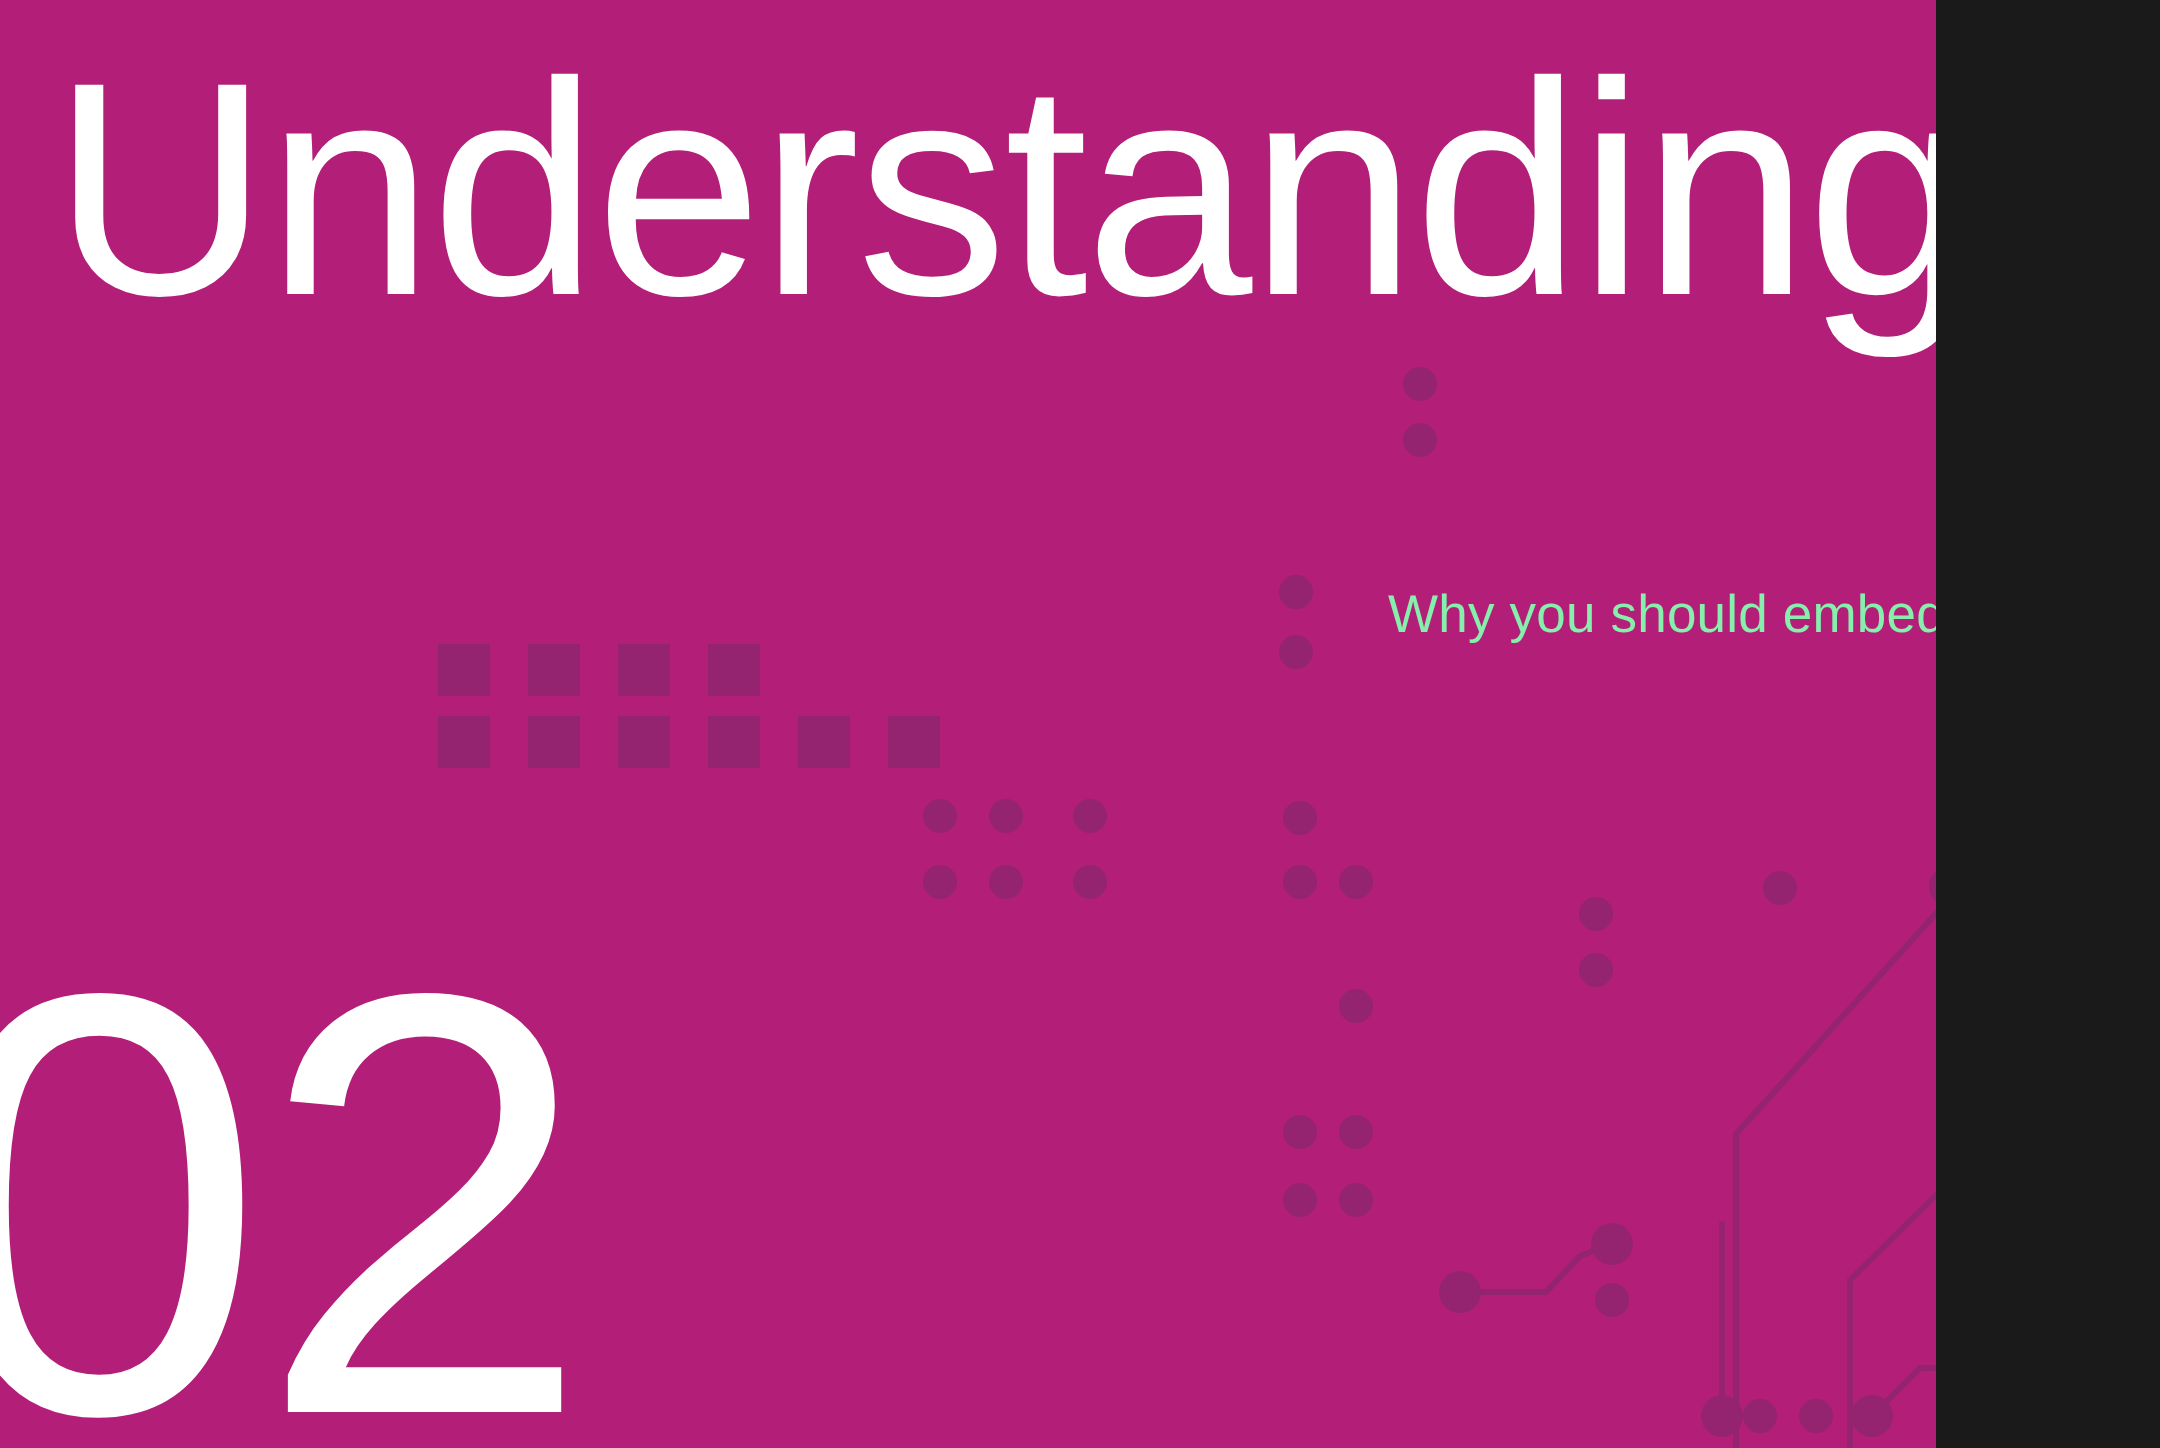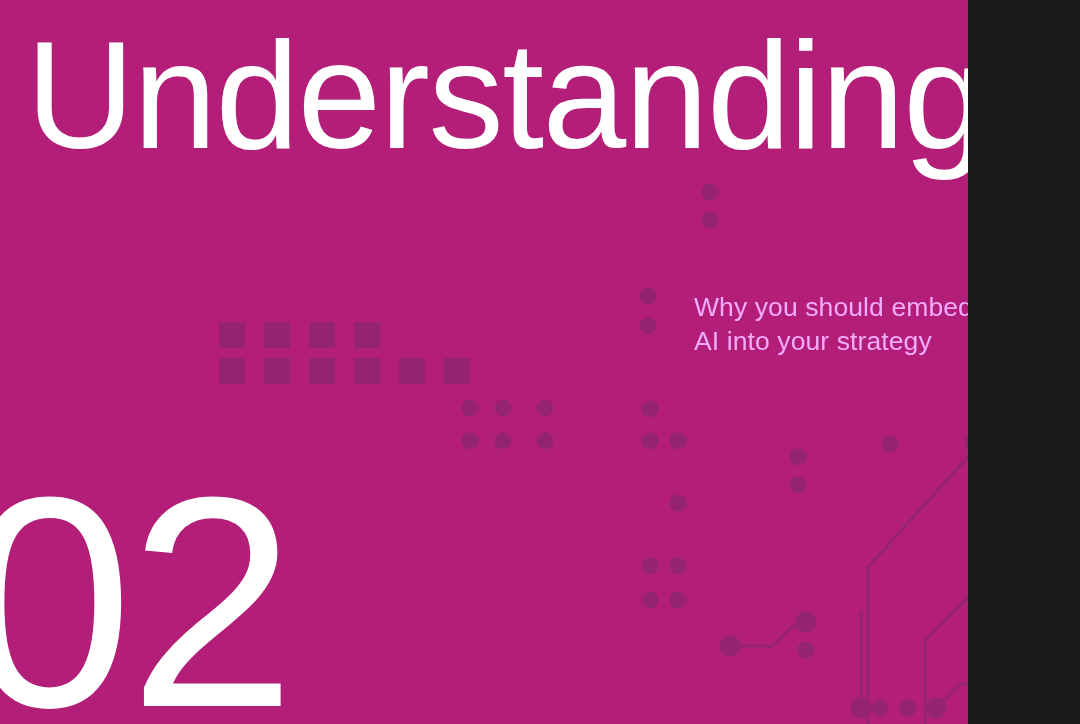--- a/index.html
+++ b/index.html
@@ -41,21 +41,21 @@
     white-space: nowrap;
     transform: scaleX(0.99);
     transform-origin: left top;
   }
 
   #subtitle {
     position: absolute;
     left: 694px;
     top: 291px;
     width: 330px;
-    color: #f0abfc;
+    color: #86efac;
     font-family: "Liberation Sans", sans-serif;
     font-size: 26.5px;
     font-weight: 500;
     line-height: 1.28;
     letter-spacing: 0.1px;
   }
   #subtitle .ln { display: block; white-space: nowrap; }
 
   #bignum {
     position: absolute;
@@ -150,21 +150,20 @@
         <circle cx="806" cy="622" r="10.5" fill="#942470"></circle>
         <circle cx="861" cy="708" r="10.5" fill="#942470"></circle>
         <circle cx="936" cy="708" r="10.5" fill="#942470"></circle>
       </g>
   </svg>
 
   <div id="title">Understanding</div>
 
   <div id="subtitle">
     <span class="ln">Why you should embed</span>
-    <span class="ln">AI into your strategy</span>
   </div>
 
   <div id="bignum">02</div>
 
   <div id="seal">
     <svg width="72" height="35" viewBox="0 0 72 35" xmlns="http://www.w3.org/2000/svg">
       <g fill="#d8215a">
         <rect x="2" y="3" width="3" height="29"></rect>
         <rect x="7" y="3" width="3" height="11"></rect>
         <rect x="7" y="18" width="3" height="14"></rect>

